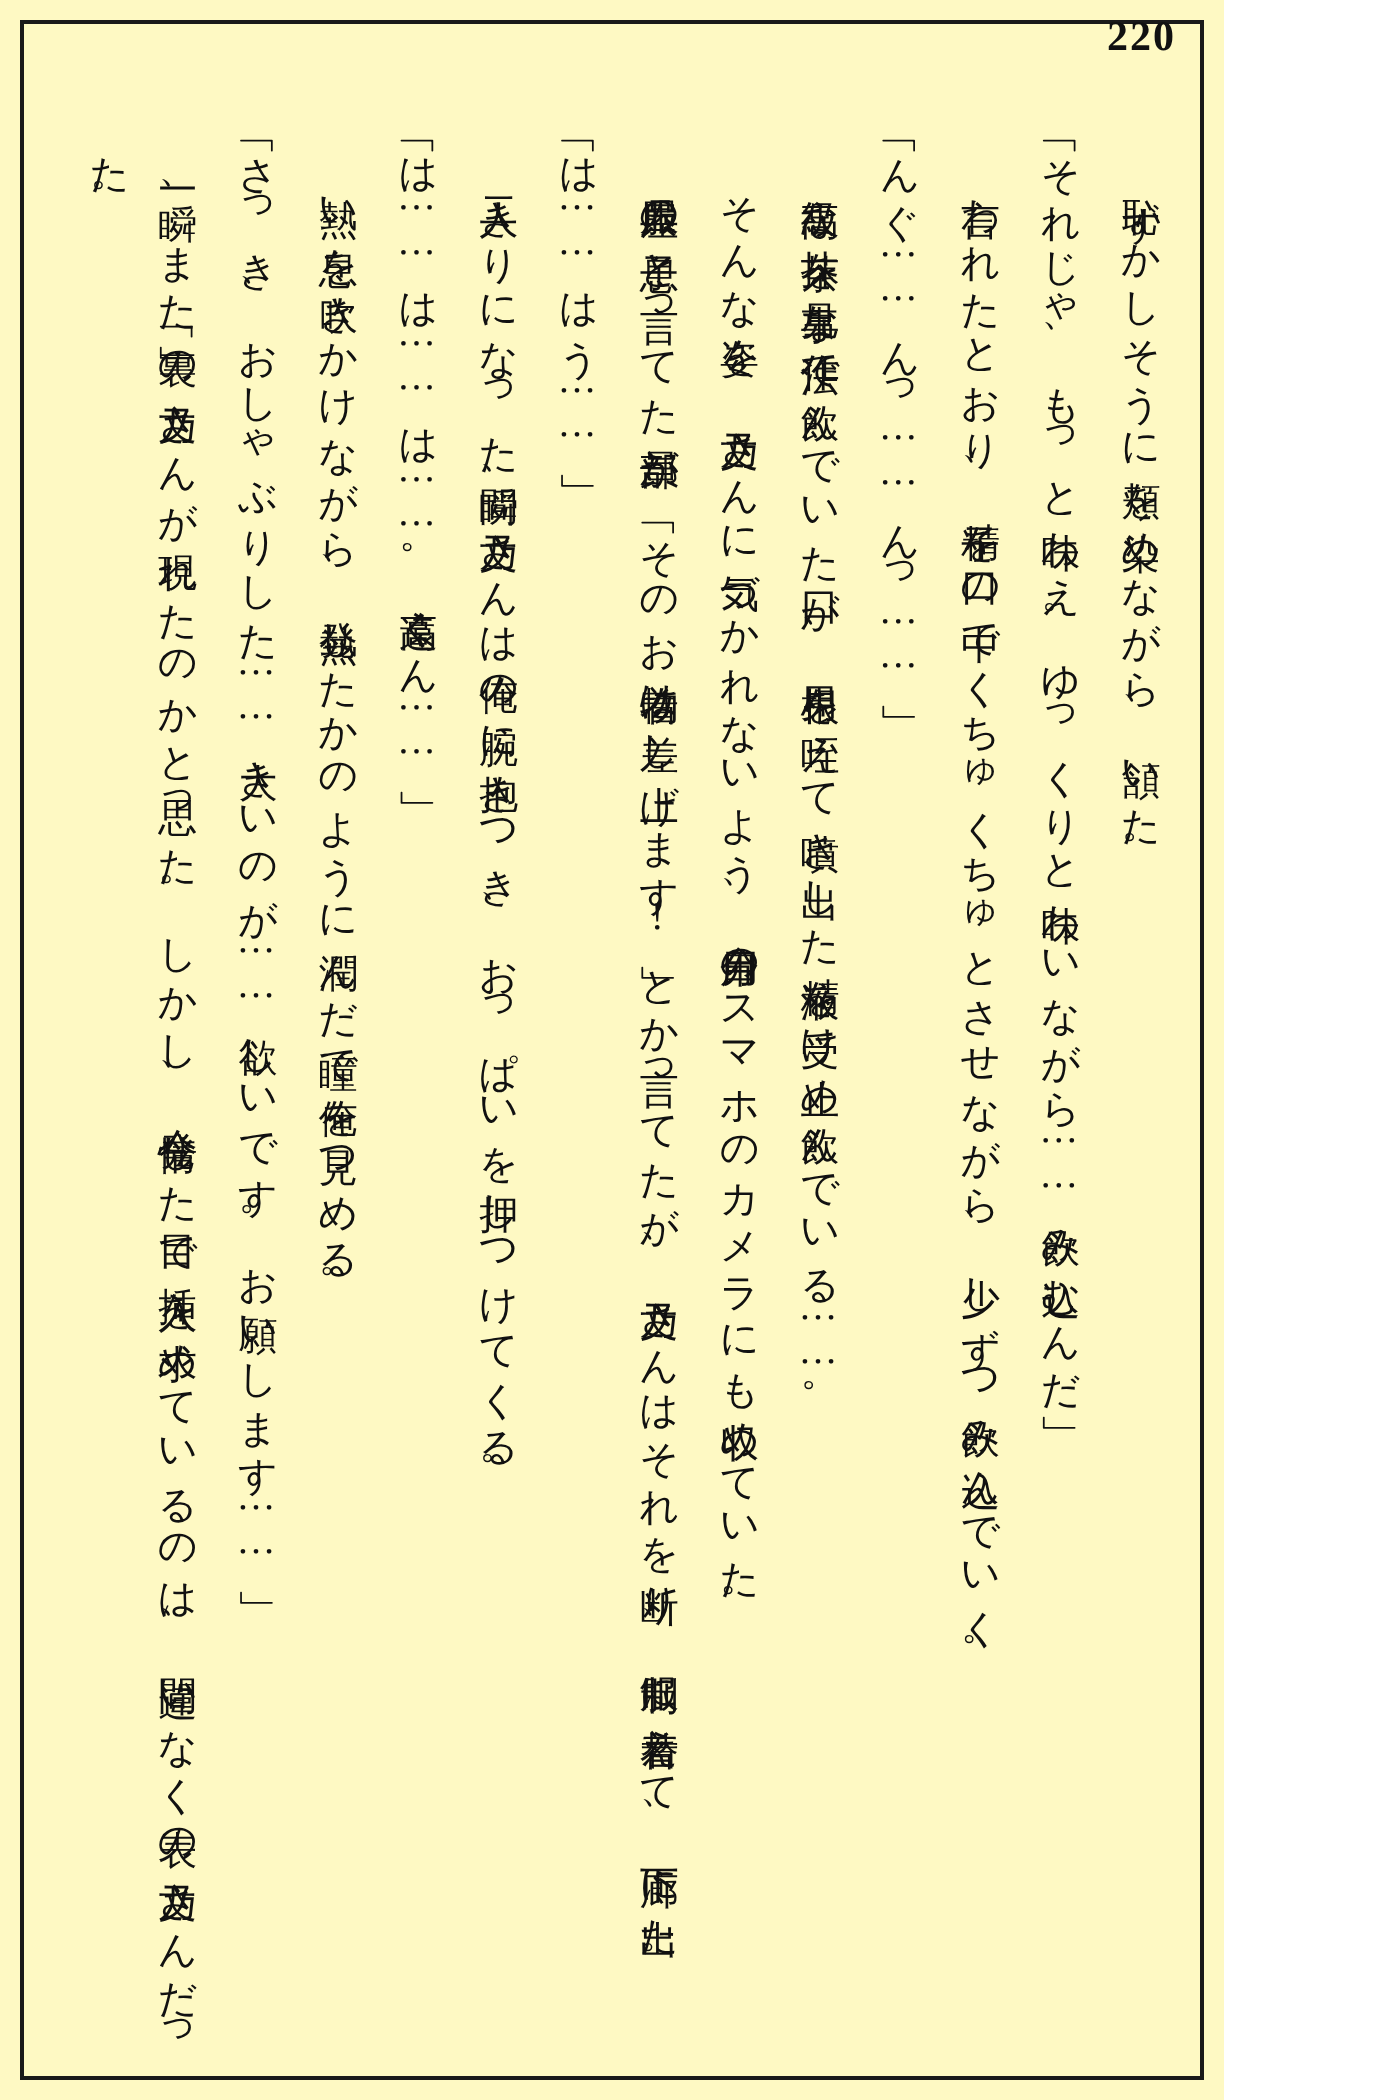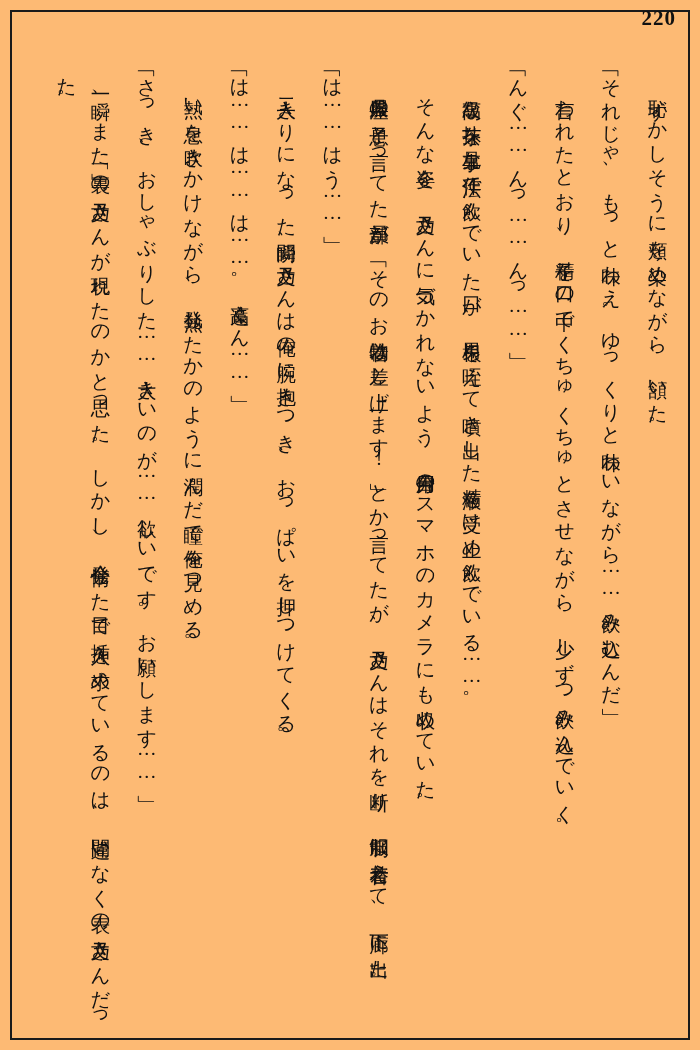--- a/index.html
+++ b/index.html
@@ -2,23 +2,23 @@
 <html><head>
 <meta charset="utf-8">
 <style>
   html, body {
     margin: 0;
     padding: 0;
     background: #ffffff;
   }
   .page {
     position: relative;
-    width: 700px;
+    width: 612px;
     height: 1050px;
-    background: #fdba74;
+    background: #fef9c3;
     box-sizing: border-box;
     overflow: hidden;
     font-family: "Liberation Serif", "DejaVu Serif", serif;
     color: #111111;
     text-decoration: underline;
   }
   .page-border {
     position: absolute;
     left: 10px;
     top: 10px;

